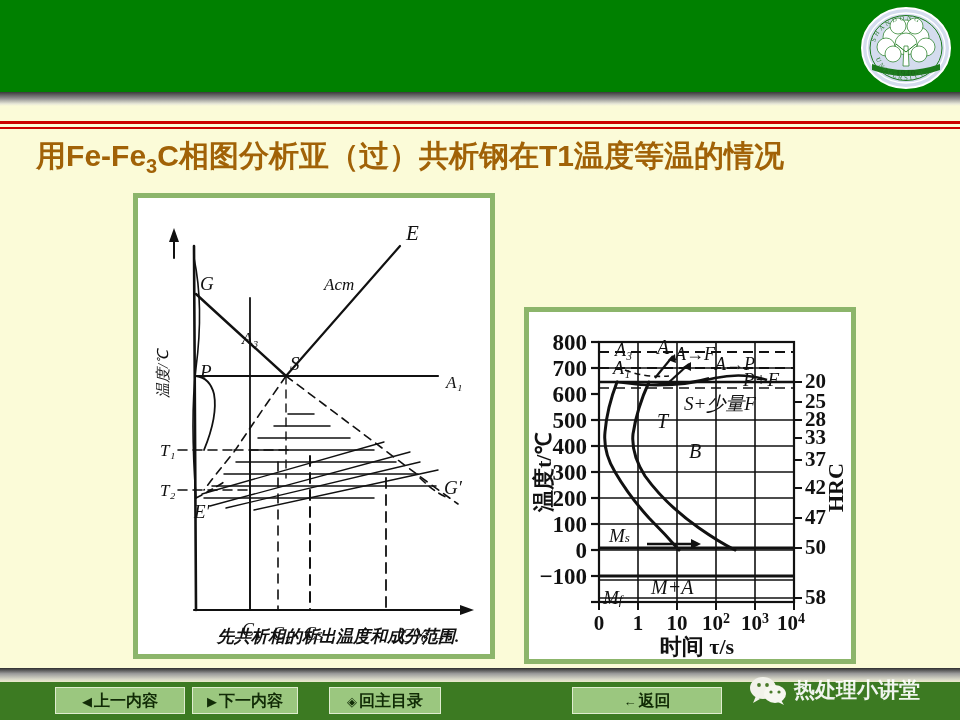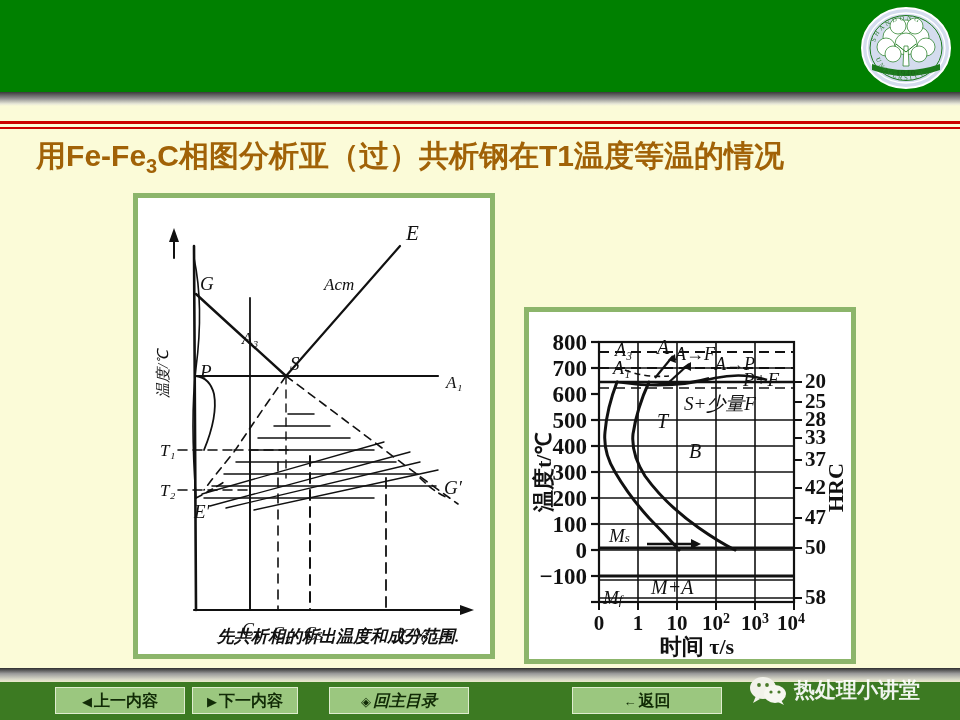--- a/index.html
+++ b/index.html
@@ -103,21 +103,21 @@
     color: #112b06;
     font-size: 16px;
     font-weight: bold;
     line-height: 25px;
     text-align: center;
     white-space: nowrap;
   }
   .nav-btn .gl { font-size: 13px; padding-right: 2px; }
   .nav-prev { left: 55px;  width: 130px; }
   .nav-next { left: 192px; width: 106px; }
-  .nav-menu { left: 329px; width: 140px; font-style: italic; }
+  .nav-menu { left: 329px; width: 112px; }
   .nav-back { left: 572px; width: 150px; text-align: center; }
 
   .watermark {
     position: absolute; left: 748px; top: 672px;
     height: 36px;
     display: flex; align-items: center;
   }
   .wm-text {
     color: #ffffff;
     font-size: 21px;

